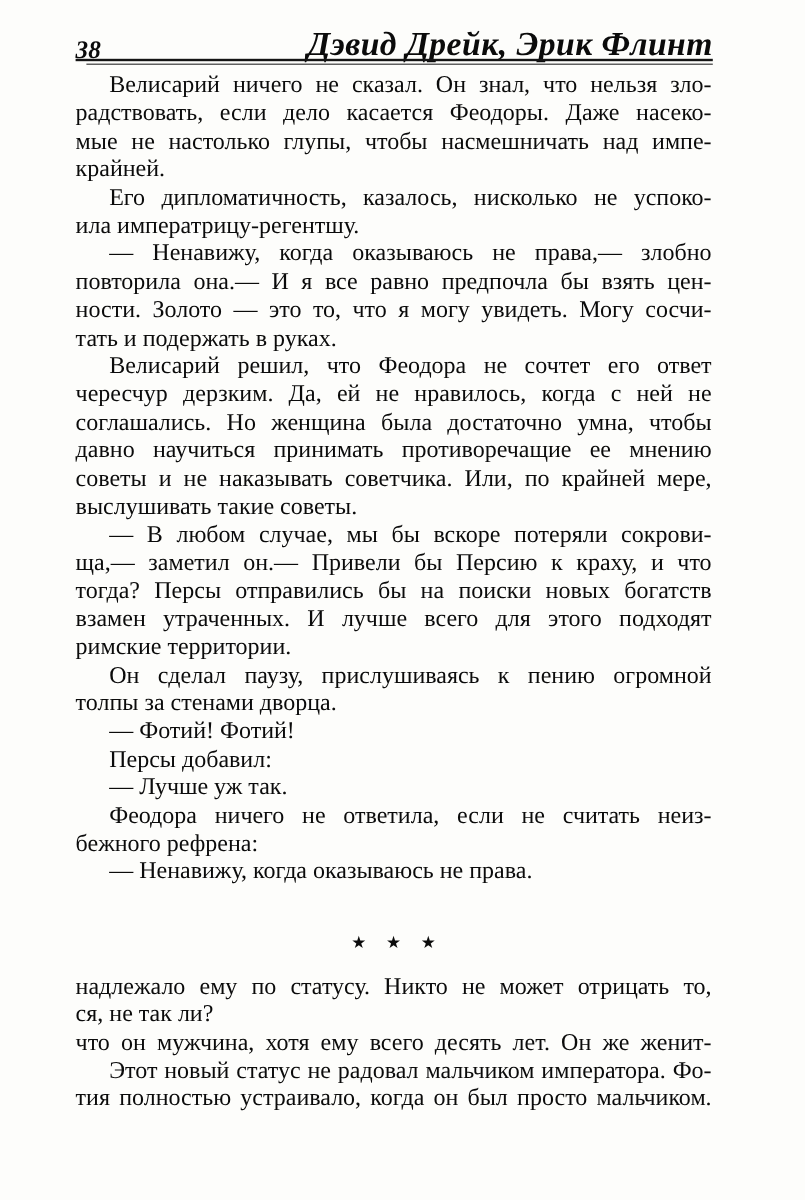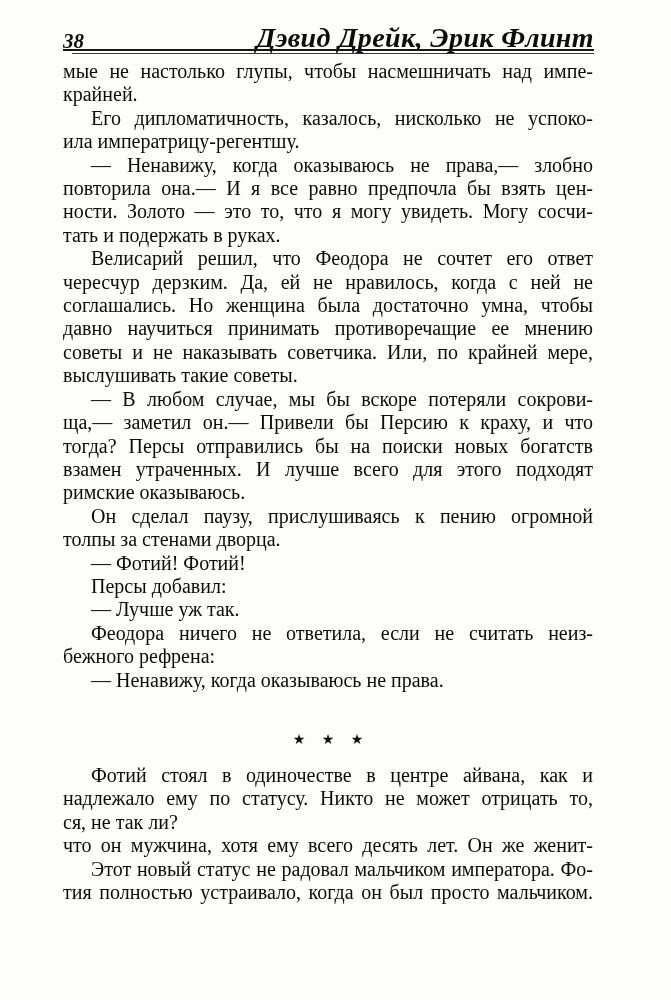--- a/index.html
+++ b/index.html
@@ -62,20 +62,22 @@
   <div class="header">
     <span class="page-num">38</span>
     <span class="running-title">Дэвид Дрейк, Эрик Флинт</span>
   </div>
   <div class="rule-main"></div>
   <div class="rule-shadow"></div>
 
   <div class="body-text">
 
     <div class="para">
+      <div class="ln ind">Велисарий ничего не сказал. Он знал, что нельзя зло-</div>
+      <div class="ln">радствовать, если дело касается Феодоры. Даже насеко-</div>
       <div class="ln">мые не настолько глупы, чтобы насмешничать над импе-</div>
       <div class="ln last">крайней.</div>
     </div>
 
     <div class="para">
       <div class="ln ind">Его дипломатичность, казалось, нисколько не успоко-</div>
       <div class="ln last">ила императрицу-регентшу.</div>
     </div>
 
     <div class="para">
@@ -92,21 +94,21 @@
       <div class="ln">давно научиться принимать противоречащие ее мнению</div>
       <div class="ln">советы и не наказывать советчика. Или, по крайней мере,</div>
       <div class="ln last">выслушивать такие советы.</div>
     </div>
 
     <div class="para">
       <div class="ln ind">— В любом случае, мы бы вскоре потеряли сокрови-</div>
       <div class="ln">ща,— заметил он.— Привели бы Персию к краху, и что</div>
       <div class="ln">тогда? Персы отправились бы на поиски новых богатств</div>
       <div class="ln">взамен утраченных. И лучше всего для этого подходят</div>
-      <div class="ln last">римские оказываюсь.</div>
+      <div class="ln last">римские территории.</div>
     </div>
 
     <div class="para">
       <div class="ln ind">Он сделал паузу, прислушиваясь к пению огромной</div>
       <div class="ln last">толпы за стенами дворца.</div>
     </div>
 
     <div class="para">
       <div class="ln ind last">— Фотий! Фотий!</div>
     </div>
@@ -124,21 +126,20 @@
       <div class="ln last">бежного рефрена:</div>
     </div>
 
     <div class="para">
       <div class="ln ind last">— Ненавижу, когда оказываюсь не права.</div>
     </div>
 
     <div class="separator">★ ★ ★</div>
 
     <div class="para">
-      <div class="ln ind">Фотий стоял в одиночестве в центре айвана, как и</div>
       <div class="ln">надлежало ему по статусу. Никто не может отрицать то,</div>
       <div class="ln last">ся, не так ли?</div>
       <div class="ln">что он мужчина, хотя ему всего десять лет. Он же женит-</div>
     </div>
 
     <div class="para">
       <div class="ln ind">Этот новый статус не радовал мальчиком императора. Фо-</div>
       <div class="ln">тия полностью устраивало, когда он был просто мальчиком.</div>
     </div>
 

